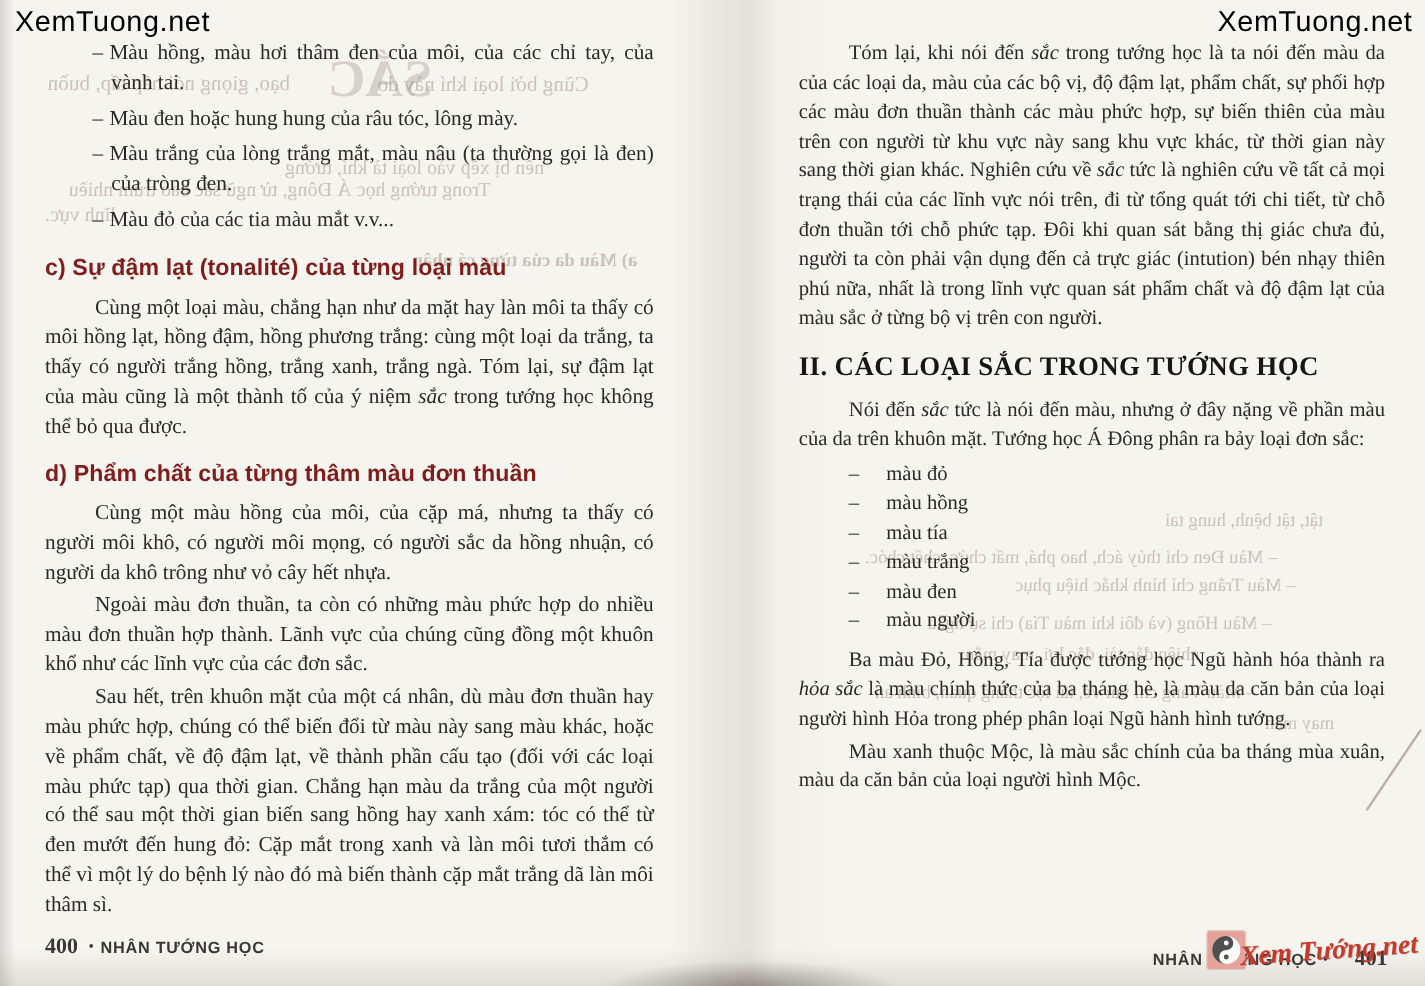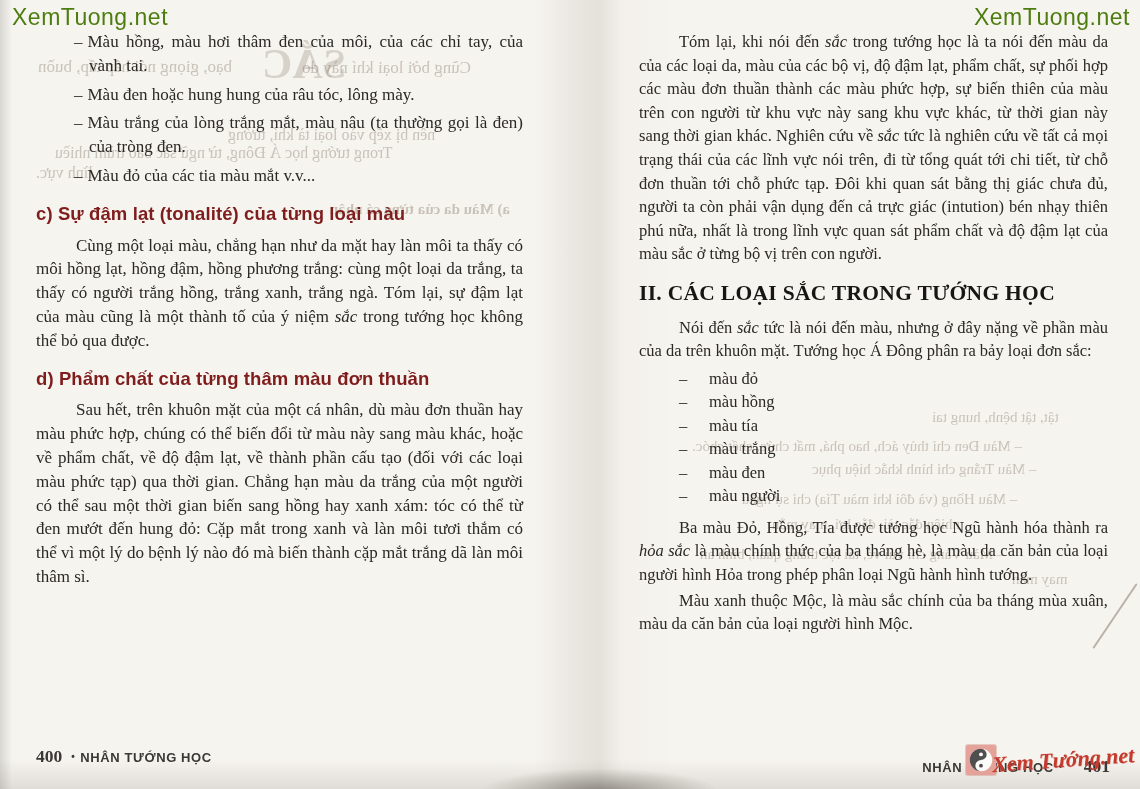--- a/index.html
+++ b/index.html
@@ -16,21 +16,21 @@
   .left-edge-shadow{position:absolute;left:0;top:0;width:12px;height:100%;z-index:3;
     background:linear-gradient(90deg, rgba(0,0,0,0.12), rgba(0,0,0,0));}
   .bottom-shadow{position:absolute;left:0;bottom:0;width:100%;height:30px;z-index:3;pointer-events:none;
     background:
       radial-gradient(ellipse 170px 34px at 600px 110%, rgba(45,38,30,0.42), rgba(45,38,30,0) 70%),
       linear-gradient(180deg, rgba(0,0,0,0) 0%, rgba(60,50,40,0.12) 100%);}
   .curl-line{position:absolute;right:-14px;bottom:172px;width:78px;height:2px;z-index:3;
     background:rgba(110,98,85,0.45);transform:rotate(-56deg);border-radius:2px;}
 
   .wm{position:absolute;top:4px;z-index:5;font-family:"Liberation Sans",sans-serif;
-    font-size:23px;color:#4d7c0f;letter-spacing:0.5px;}
+    font-size:23px;color:#000000;letter-spacing:0.5px;}
   .wm.tl{left:12px;}
   .wm.tr{right:10px;}
 
   .page{position:absolute;top:0;height:100%;box-sizing:border-box;z-index:2;text-align:justify;}
   .page.left{left:0;width:575px;padding:30px 52px 0 36px;font-size:17px;line-height:23.8px;}
   .page.right{left:575px;width:565px;padding:30px 32px 0 64px;font-size:16.5px;line-height:23.6px;}
 
   .bullets{list-style:none;margin:0 0 8px 0;padding:0 0 0 38px;}
   .bullets li{margin:0 0 5px 0;padding-left:15px;text-indent:-15px;}
   .bullets .dash{margin-right:5px;}
@@ -94,20 +94,22 @@
       <li><span class="dash">–</span><span>Màu hồng, màu hơi thâm đen của môi, của các chỉ tay, của vành tai.</span></li>
       <li><span class="dash">–</span><span>Màu đen hoặc hung hung của râu tóc, lông mày.</span></li>
       <li><span class="dash">–</span><span>Màu trắng của lòng trắng mắt, màu nâu (ta thường gọi là đen) của tròng đen.</span></li>
       <li><span class="dash">–</span><span>Màu đỏ của các tia màu mắt v.v...</span></li>
     </ul>
 
     <h3 class="sub-heading">c) Sự đậm lạt (tonalité) của từng loại màu</h3>
     <p class="para"><span>Cùng một loại màu, chẳng hạn như da mặt hay làn môi ta thấy có môi hồng lạt, hồng đậm, hồng phương trắng: cùng một loại da trắng, ta thấy có người trắng hồng, trắng xanh, trắng ngà. Tóm lại, sự đậm lạt của màu cũng là một thành tố của ý niệm </span><em>sắc</em><span> trong tướng học không thể bỏ qua được.</span></p>
 
     <h3 class="sub-heading">d) Phẩm chất của từng thâm màu đơn thuần</h3>
+    <p class="para"><span>Cùng một màu hồng của môi, của cặp má, nhưng ta thấy có người môi khô, có người môi mọng, có người sắc da hồng nhuận, có người da khô trông như vỏ cây hết nhựa.</span></p>
+    <p class="para"><span>Ngoài màu đơn thuần, ta còn có những màu phức hợp do nhiều màu đơn thuần hợp thành. Lãnh vực của chúng cũng đồng một khuôn khổ như các lĩnh vực của các đơn sắc.</span></p>
     <p class="para"><span>Sau hết, trên khuôn mặt của một cá nhân, dù màu đơn thuần hay màu phức hợp, chúng có thể biến đổi từ màu này sang màu khác, hoặc về phẩm chất, về độ đậm lạt, về thành phần cấu tạo (đối với các loại màu phức tạp) qua thời gian. Chẳng hạn màu da trắng của một người có thể sau một thời gian biến sang hồng hay xanh xám: tóc có thể từ đen mướt đến hung đỏ: Cặp mắt trong xanh và làn môi tươi thắm có thể vì một lý do bệnh lý nào đó mà biến thành cặp mắt trắng dã làn môi thâm sì.</span></p>
   </div>
 
   <div class="page right">
     <p class="para"><span>Tóm lại, khi nói đến </span><em>sắc</em><span> trong tướng học là ta nói đến màu da của các loại da, màu của các bộ vị, độ đậm lạt, phẩm chất, sự phối hợp các màu đơn thuần thành các màu phức hợp, sự biến thiên của màu trên con người từ khu vực này sang khu vực khác, từ thời gian này sang thời gian khác. Nghiên cứu về </span><em>sắc</em><span> tức là nghiên cứu về tất cả mọi trạng thái của các lĩnh vực nói trên, đi từ tổng quát tới chi tiết, từ chỗ đơn thuần tới chỗ phức tạp. Đôi khi quan sát bằng thị giác chưa đủ, người ta còn phải vận dụng đến cả trực giác (intution) bén nhạy thiên phú nữa, nhất là trong lĩnh vực quan sát phẩm chất và độ đậm lạt của màu sắc ở từng bộ vị trên con người.</span></p>
 
     <h2 class="main-heading">II. CÁC LOẠI SẮC TRONG TƯỚNG HỌC</h2>
     <p class="para"><span>Nói đến </span><em>sắc</em><span> tức là nói đến màu, nhưng ở đây nặng về phần màu của da trên khuôn mặt. Tướng học Á Đông phân ra bảy loại đơn sắc:</span></p>
 
     <ul class="color-list">

